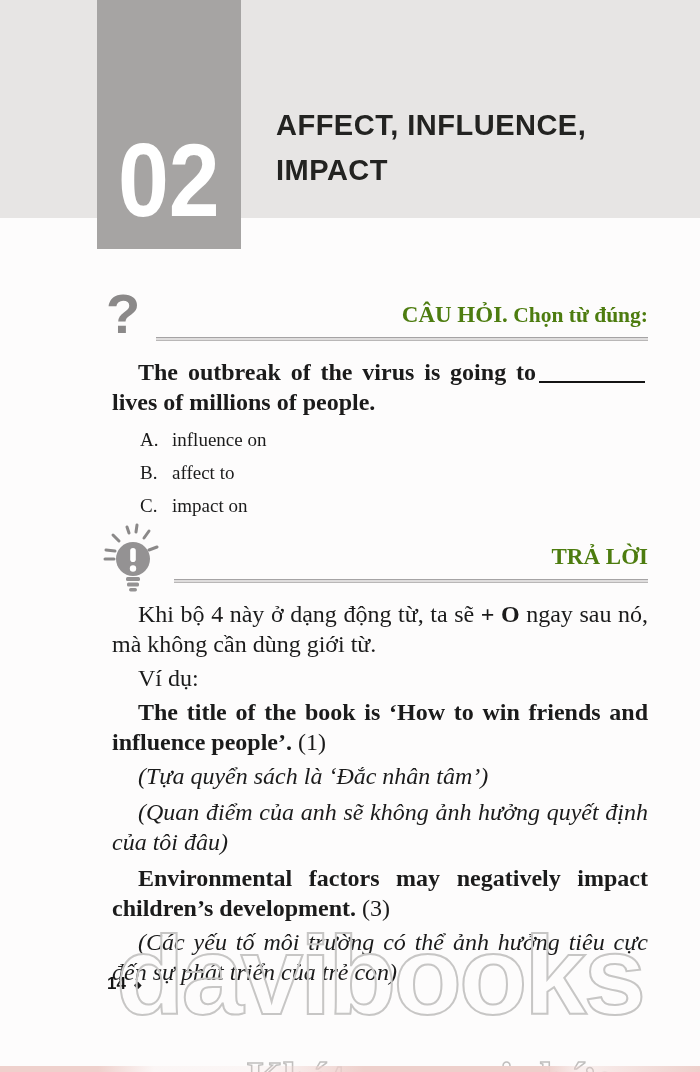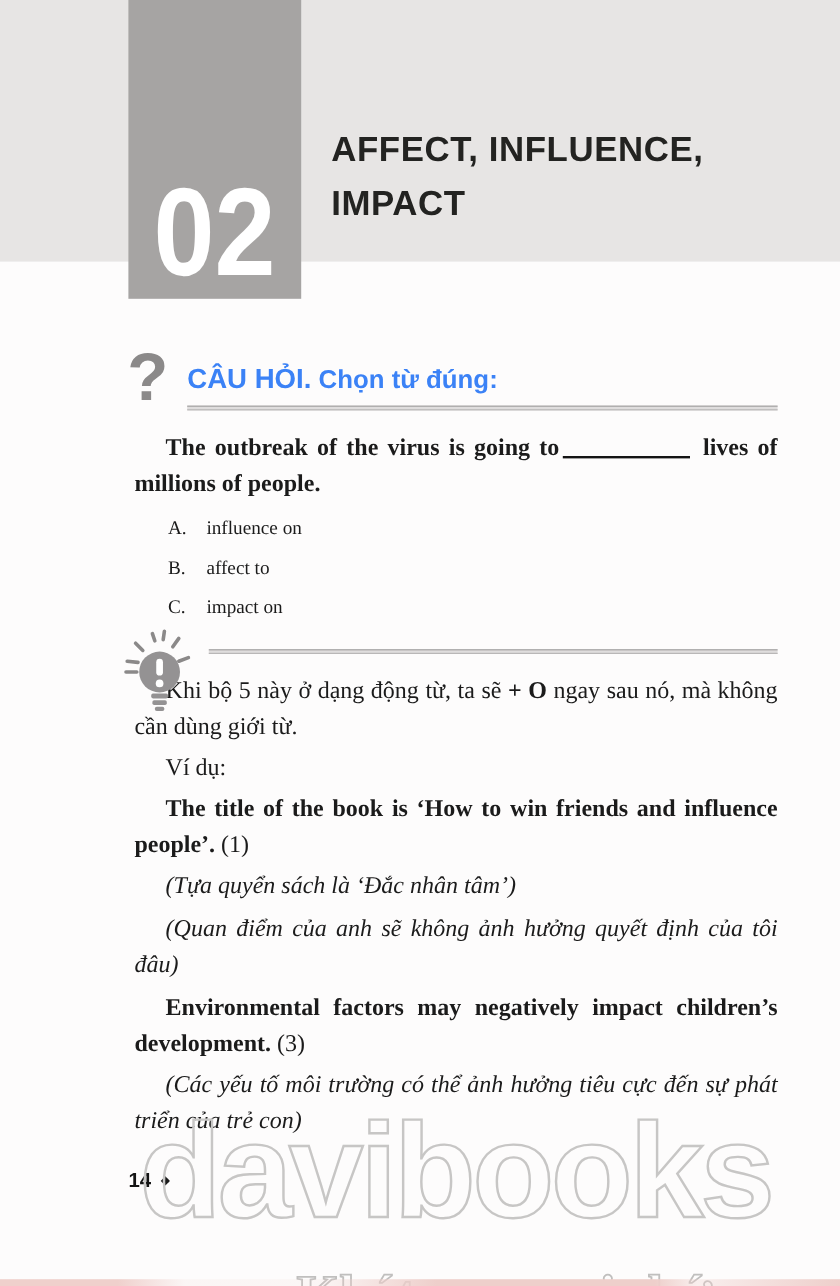--- a/index.html
+++ b/index.html
@@ -1,48 +1,48 @@
 <!DOCTYPE html>
 <html><head>
 <meta charset="utf-8">
 <style>
   html,body{margin:0;padding:0;background:#ffffff;}
   .page{position:relative;width:700px;height:1072px;background:#fdfcfc;overflow:hidden;
         font-family:"Liberation Serif","DejaVu Serif",serif;color:#1b1b1b;}
 
   
   .band{position:absolute;top:0;left:0;width:700px;height:218px;background:#e7e5e4;}
-  .chapter-box{position:absolute;top:0;left:107px;width:144px;height:249px;background:#a6a4a3;
-        display:flex;align-items:flex-end;justify-content:center;padding-bottom:12px;box-sizing:border-box;}
+  .chapter-box{position:absolute;top:0;left:97px;width:144px;height:249px;background:#a6a4a3;
+        display:flex;align-items:flex-end;justify-content:center;padding-bottom:26px;box-sizing:border-box;}
   .chapter-box .num{font-family:"Liberation Sans","DejaVu Sans",sans-serif;font-weight:700;
         font-size:104px;line-height:0.82;color:#ffffff;transform:scaleX(0.88);transform-origin:center bottom;}
   .chapter-title{position:absolute;top:103px;left:276px;font-family:"Liberation Sans","DejaVu Sans",sans-serif;
         font-weight:700;font-size:29px;line-height:45px;color:#232321;letter-spacing:0.5px;}
 
   
   .content{position:absolute;top:298px;left:112px;width:536px;}
 
   .section-head{position:relative;margin:0 0 16px 0;}
-  .section-head .head-text{font-family:Liberation Sans, sans-serif;font-weight:700;
-        font-size:23px;line-height:34px;color:#3b82f6;white-space:nowrap;}
+  .section-head .head-text{font-family:Liberation Serif, serif;font-weight:700;
+        font-size:23px;line-height:34px;color:#4d7c0f;white-space:nowrap;text-align:right;}
   .head-sub{font-size:21.5px;}
   .rule{height:2px;margin-top:5px;background:#dfdddd;border-top:1px solid #a5a3a4;border-bottom:1px solid #b9b7b7;}
   .section-head.q{padding-left:44px;}
   .qicon{position:absolute;left:-6px;top:-12px;font-family:"Liberation Sans","DejaVu Sans",sans-serif;
         font-weight:700;font-size:56px;line-height:1;color:#8b8989;}
   .section-head.a{padding-left:62px;margin-top:18px;}
   .bulb{position:absolute;left:-10px;top:-18px;}
 
-  p.body{font-size:20px;line-height:30px;margin:0 0 6px 0;text-align:justify;}
+  p.body{font-size:24px;line-height:30px;margin:0 0 6px 0;text-align:justify;}
   p.indent{text-indent:26px;}
   p.tight{margin-bottom:4px;}
   .b{font-weight:700;}
   .blank{display:inline-block;width:106px;height:1em;border-bottom:2px solid #141414;
         vertical-align:-3px;margin:0 3px;}
-  .options{margin:2px 0 6px 28px;font-size:16px;line-height:33px;}
+  .options{margin:2px 0 6px 28px;font-size:19px;line-height:33px;}
   .options .letter{display:inline-block;width:32px;}
   .ex{font-weight:700;}
   .ex .num{font-weight:400;}
   .trans{font-style:italic;}
 
   
   .footer{position:absolute;left:107px;top:974px;display:flex;align-items:center;gap:8px;
         font-family:"Liberation Sans","DejaVu Sans",sans-serif;font-size:15px;color:#4c4a4b;letter-spacing:0.4px;}
   .footer .pgnum{font-weight:700;font-size:17px;color:#141414;letter-spacing:0;}
   .footer .diamond{font-size:10px;color:#1a1a1a;}
@@ -102,24 +102,25 @@
             <line x1="55" y1="25" x2="47" y2="28"></line>
           </g>
           <circle cx="31" cy="37" r="17" fill="#949293"></circle>
           <rect x="28.2" y="26" width="5.6" height="14" rx="2.8" fill="#ffffff"></rect>
           <circle cx="31" cy="46.5" r="3.2" fill="#ffffff"></circle>
           <rect x="24" y="55" width="14" height="4" rx="1.5" fill="#949293"></rect>
           <rect x="25" y="60.5" width="12" height="4" rx="1.5" fill="#949293"></rect>
           <rect x="27" y="66" width="8" height="3.5" rx="1.7" fill="#949293"></rect>
         </svg>
       </span>
+      <div class="head-text">TRẢ LỜI</div>
       <div class="rule"></div>
     </div>
 
-    <p class="body indent tight"><span>Khi bộ 5 này ở dạng động từ, ta sẽ </span><span class="b">+ O</span><span> ngay sau nó, mà không cần dùng giới từ.</span></p>
+    <p class="body indent tight"><span>Khi bộ 4 này ở dạng động từ, ta sẽ </span><span class="b">+ O</span><span> ngay sau nó, mà không cần dùng giới từ.</span></p>
 
     <p class="body indent tight">Ví dụ:</p>
 
     <p class="body indent ex tight"><span>The title of the book is ‘How to win friends and influence people’.</span> <span class="num">(1)</span></p>
     <p class="body indent trans">(Tựa quyển sách là ‘Đắc nhân tâm’)</p>
 
     <p class="body indent trans">(Quan điểm của anh sẽ không ảnh hưởng quyết định của tôi đâu)</p>
 
     <p class="body indent ex tight"><span>Environmental factors may negatively impact children’s development.</span> <span class="num">(3)</span></p>
     <p class="body indent trans">(Các yếu tố môi trường có thể ảnh hưởng tiêu cực đến sự phát triển của trẻ con)</p>

